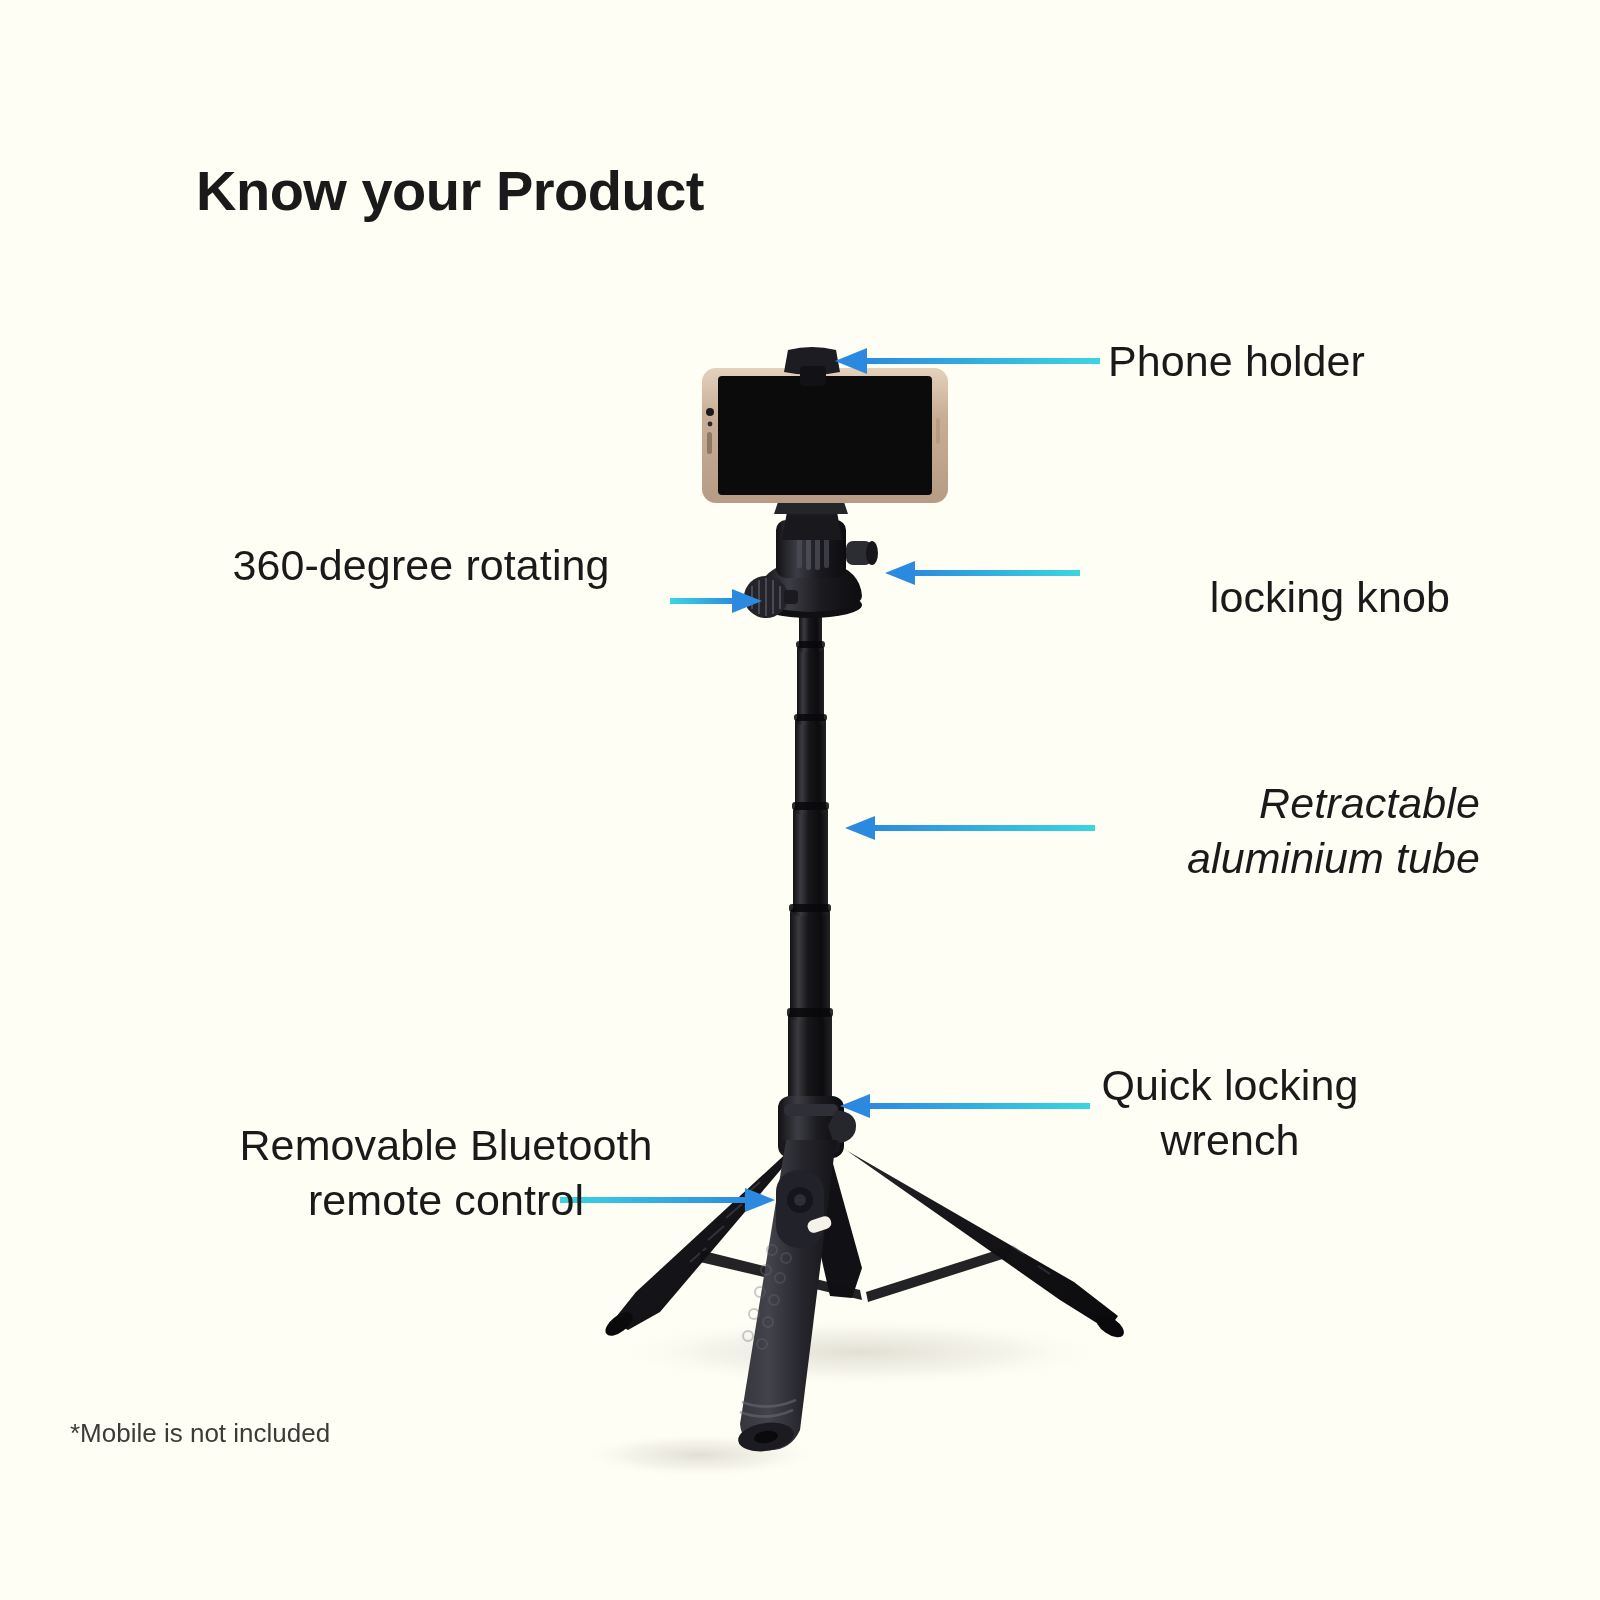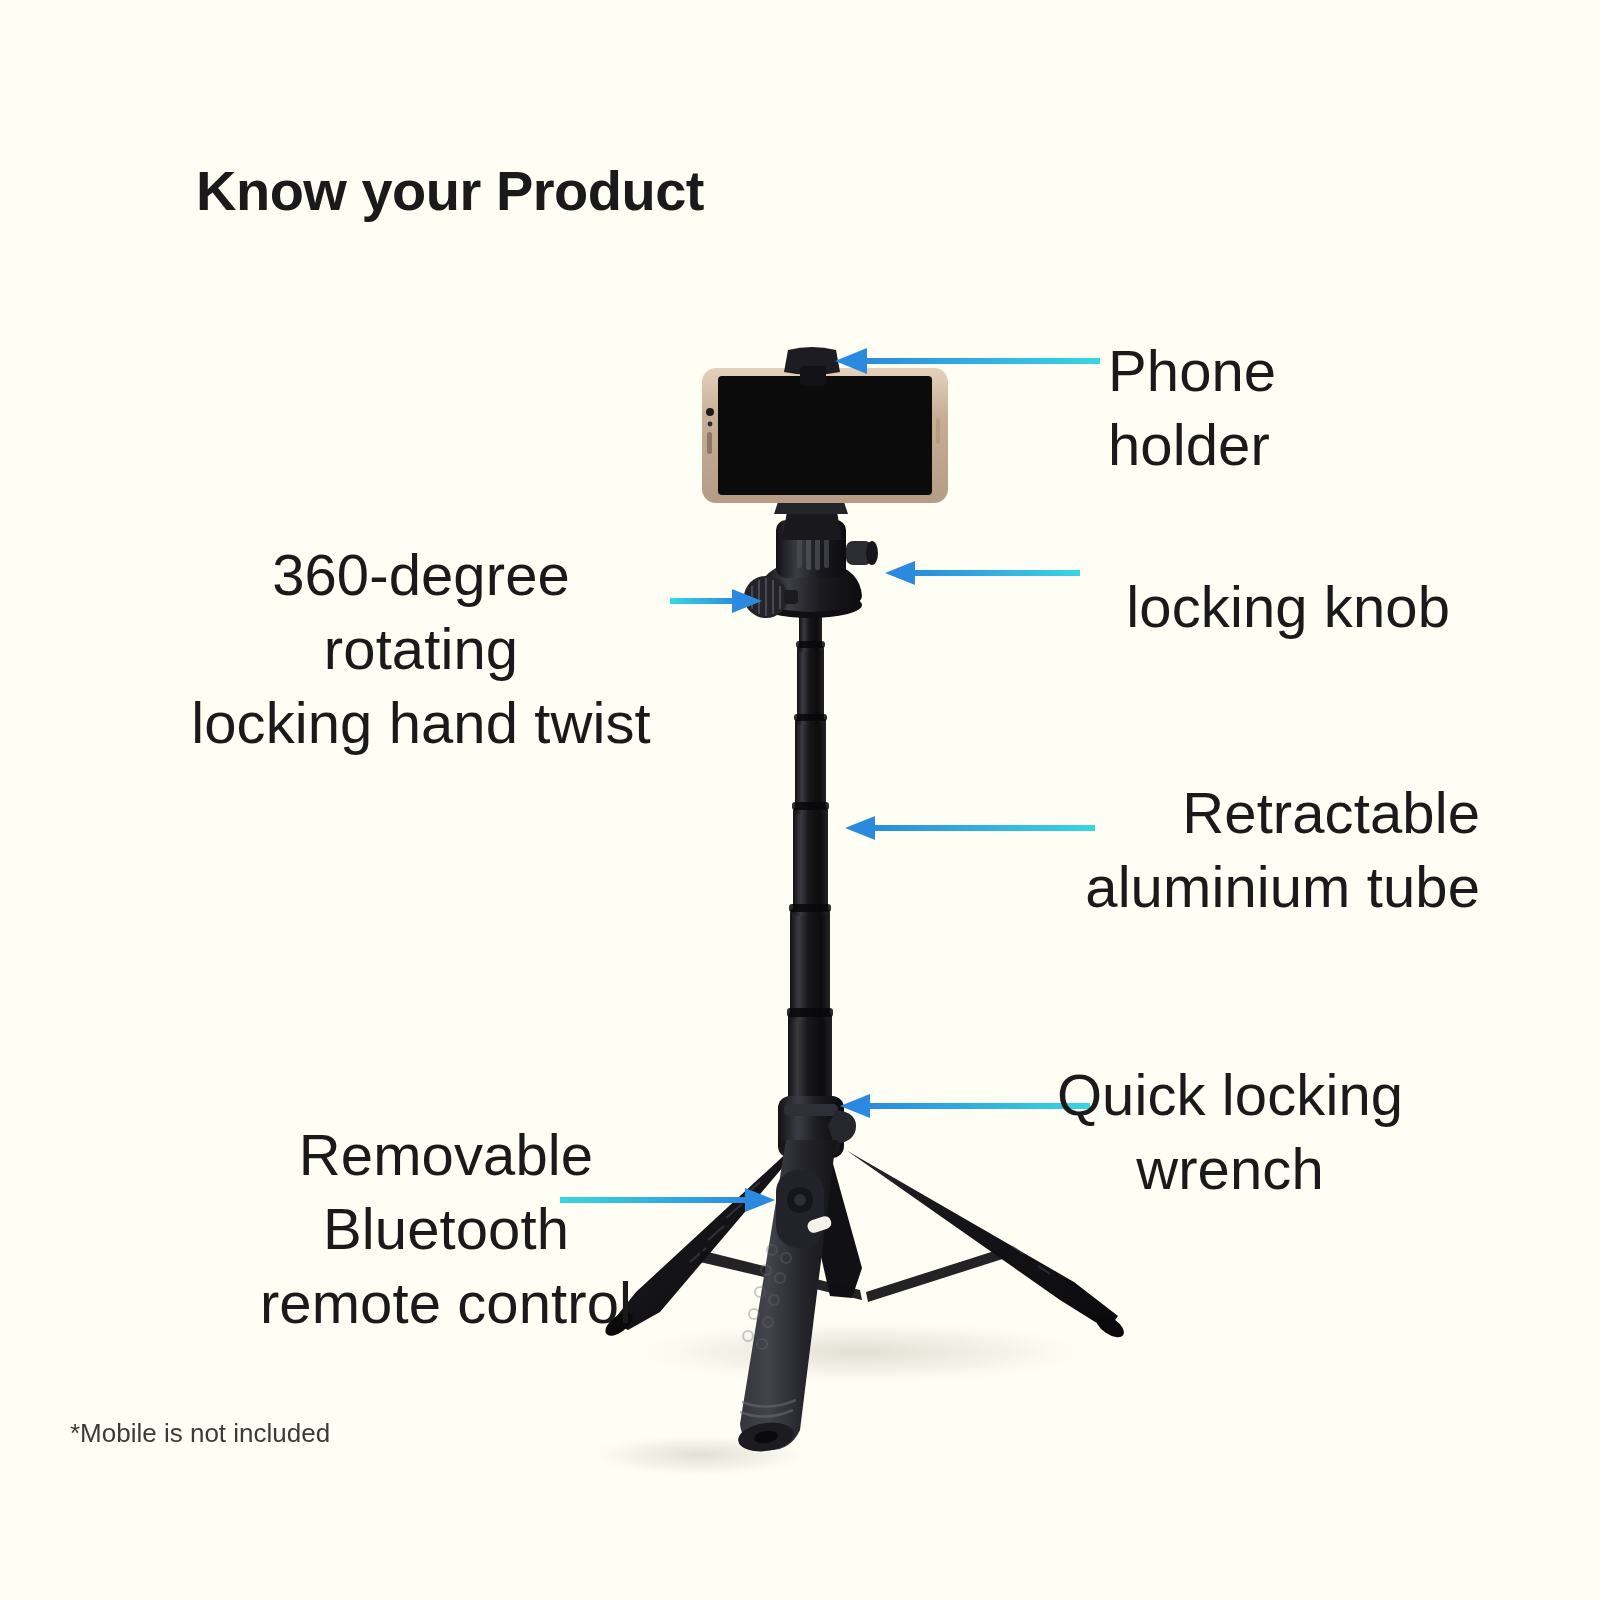--- a/index.html
+++ b/index.html
@@ -35,38 +35,38 @@
     top: 1418px;
     font-size: 26px;
     color: #3b3b38;
     font-weight: 400;
     white-space: nowrap;
   }
 
   
   .label {
     position: absolute;
-    font-size: 58px;
+    font-size: 43px;
     font-weight: 400;
     color: #1a1a1a;
     line-height: 1.28;
     letter-spacing: 0.1px;
   }
 
   .lbl-phone-holder {
     left: 1108px; top: 334px; width: 330px; text-align: left;
   }
   .lbl-hand-twist {
     left: 186px; top: 538px; width: 470px; text-align: center;
   }
   .lbl-locking-knob {
     left: 1090px; top: 542px; width: 360px; text-align: right; margin-top: 28px;
   }
   .lbl-retractable {
-    left: 1040px; top: 776px; width: 440px; text-align: right;
+    left: 1040px; top: 776px; width: 440px; text-align: right; font-style: italic;
   }
   .lbl-wrench {
     left: 1055px; top: 1058px; width: 350px; text-align: center;
   }
   .lbl-bluetooth {
     left: 196px; top: 1118px; width: 500px; text-align: center;
   }
 
   
   .arrow { position: absolute; }
@@ -333,21 +333,20 @@
         </defs>
       <rect x="0" y="10" width="189" height="6" fill="url(#g6)"></rect>
       <polygon points="215,13 185,1 185,25" fill="#2B8AE0"></polygon>
     </svg>
   </div>
 
   <div class="label lbl-phone-holder">Phone holder</div>
 
   <div class="label lbl-hand-twist">
     <div>360-degree rotating</div>
-    <div>locking hand twist</div>
   </div>
 
   <div class="label lbl-locking-knob">locking knob</div>
 
   <div class="label lbl-retractable">
     <div>Retractable</div>
     <div>aluminium tube</div>
   </div>
 
   <div class="label lbl-bluetooth">

